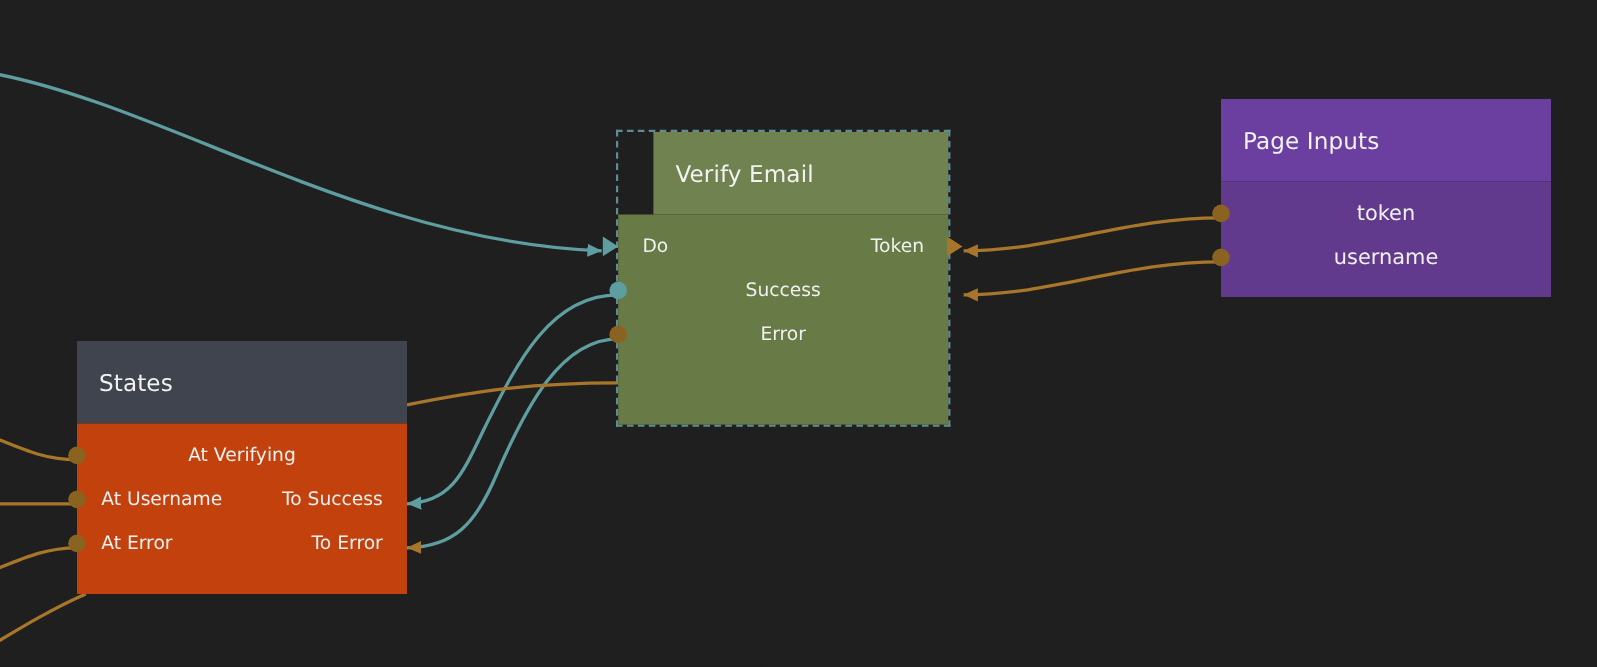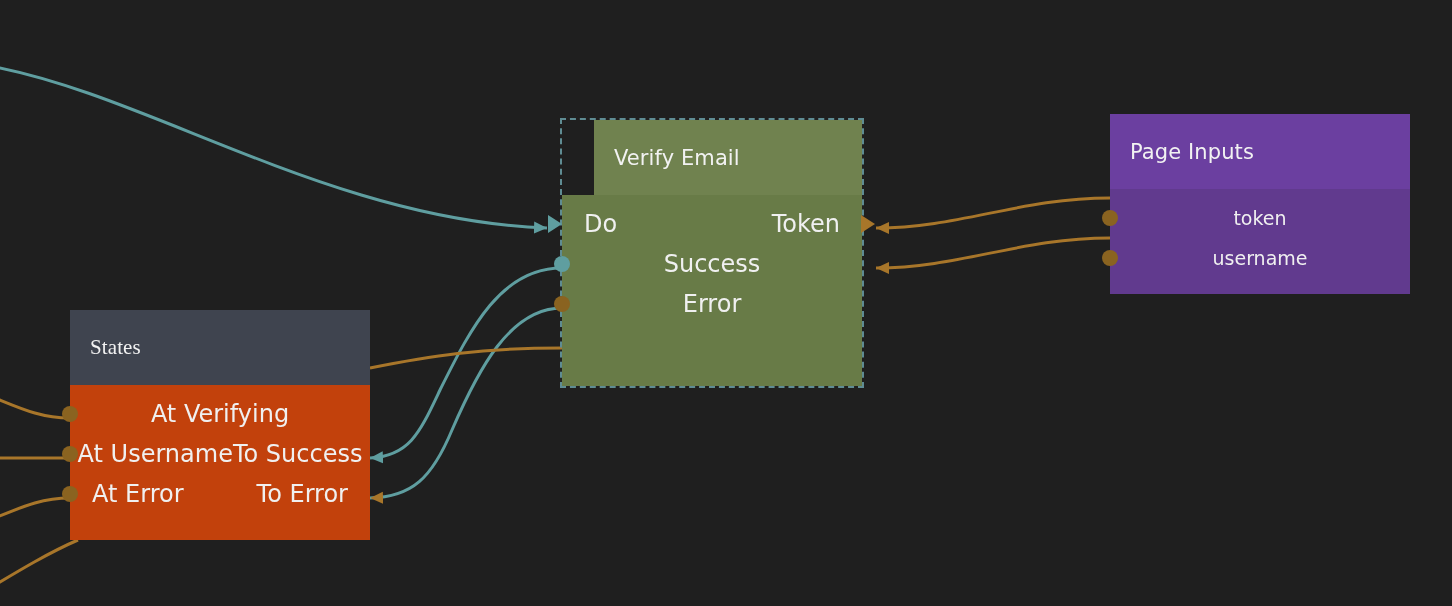--- a/index.html
+++ b/index.html
@@ -43,21 +43,21 @@
   .port-row {
     position: relative;
     height: 40px;
     display: flex;
     align-items: center;
     justify-content: center;
     padding: 0 22px;
     box-sizing: border-box;
   }
   .port-label {
-    font-size: 24px;
+    font-size: 17px;
     color: #f0f0f0;
     white-space: nowrap;
     line-height: 1;
   }
   .port-label.right {
     margin-left: auto;
   }
   .port-dot {
     position: absolute;
     width: 16px;
@@ -112,36 +112,34 @@
   
   #node-states {
     left: 70px;
     top: 310px;
     width: 300px;
     height: 230px;
   }
   #node-states .node-header {
     height: 75px;
     background: #3f444f;
-    font-family: Liberation Serif, serif;
   }
   #node-states .node-body {
     height: 155px;
     background: #c2410c;
     padding-top: 9px;
   }
   #node-states .port-dot.ochre { background: #8a6320; }
 
   
   #node-page-inputs {
     left: 1110px;
     top: 90px;
     width: 300px;
     height: 180px;
-    margin-top: 24px;
   }
   #node-page-inputs .node-header {
     height: 75px;
     background: #6b3fa0;
   }
   #node-page-inputs .node-body {
     height: 105px;
     background: #613a8e;
     padding-top: 9px;
   }

